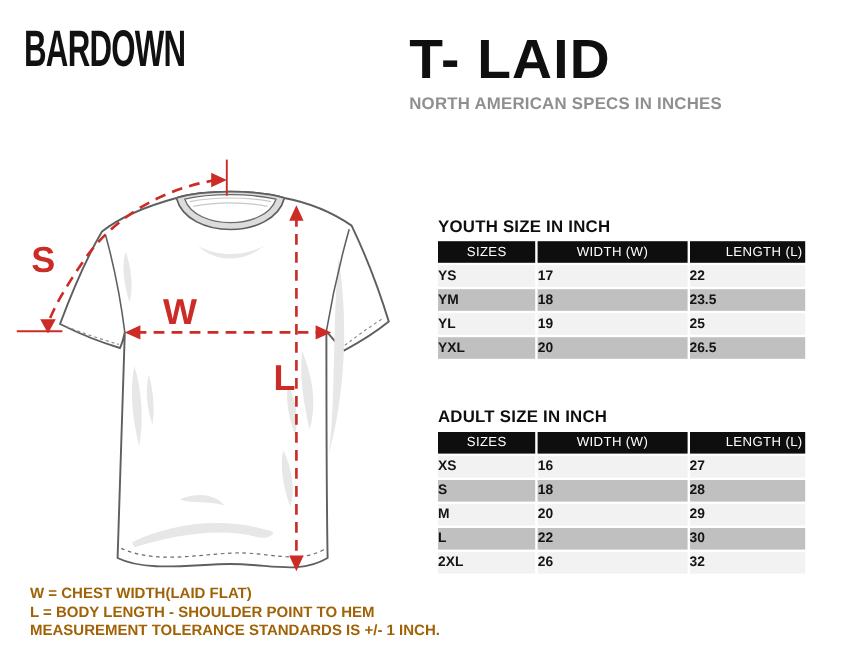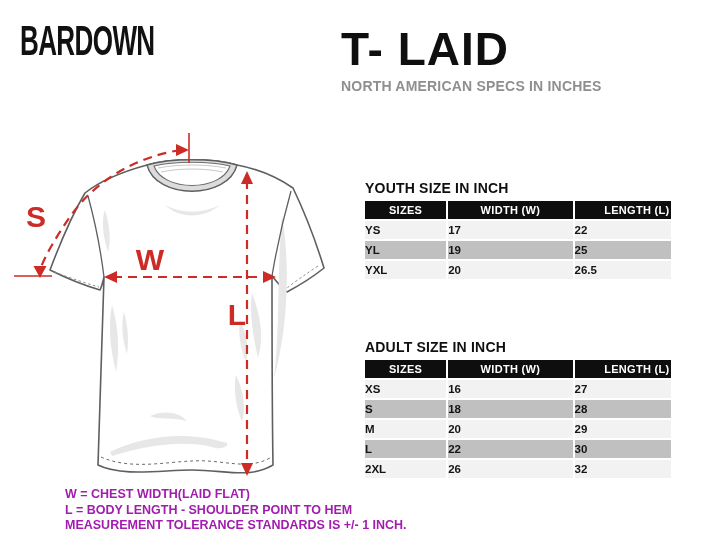--- a/index.html
+++ b/index.html
@@ -85,21 +85,21 @@
     border-spacing: 2px;
     margin-left: -2px;
   }
   table.size-table col.c-sizes  { width: 24.6%; }
   table.size-table col.c-width  { width: 37.7%; }
   table.size-table col.c-length { width: 37.7%; }
   table.size-table th {
     background: #0e0e0e;
     color: #ffffff;
     font-size: 11px;
-    font-weight: 700;
+    font-weight: 400;
     height: 18px;
     text-align: center;
     vertical-align: middle;
     letter-spacing: 0.3px;
   }
   table.size-table td {
     font-size: 11.5px;
     font-weight: 700;
     color: #141414;
     height: 18px;
@@ -111,24 +111,23 @@
 
   
   .legend {
     position: absolute;
     left: 25px;
     top: 487px;
   }
   .legend-line {
     font-size: 12.5px;
     font-weight: 700;
-    color: #a21caf;
+    color: #a16207;
     line-height: 15.5px;
     white-space: nowrap;
-    margin-left: 40px;
   }
 </style>
 </head>
 <body>
 
 <div class="canvas">
 
   <div class="logo">BARDOWN</div>
 
   <div class="title-block">
@@ -217,20 +216,25 @@
             <th>LENGTH (L)</th>
           </tr>
         </thead>
       <tbody>
           <tr>
             <td>YS</td>
             <td>17</td>
             <td>22</td>
           </tr>
           <tr>
+            <td>YM</td>
+            <td>18</td>
+            <td>23.5</td>
+          </tr>
+          <tr>
             <td>YL</td>
             <td>19</td>
             <td>25</td>
           </tr>
           <tr>
             <td>YXL</td>
             <td>20</td>
             <td>26.5</td>
           </tr>
         </tbody>

